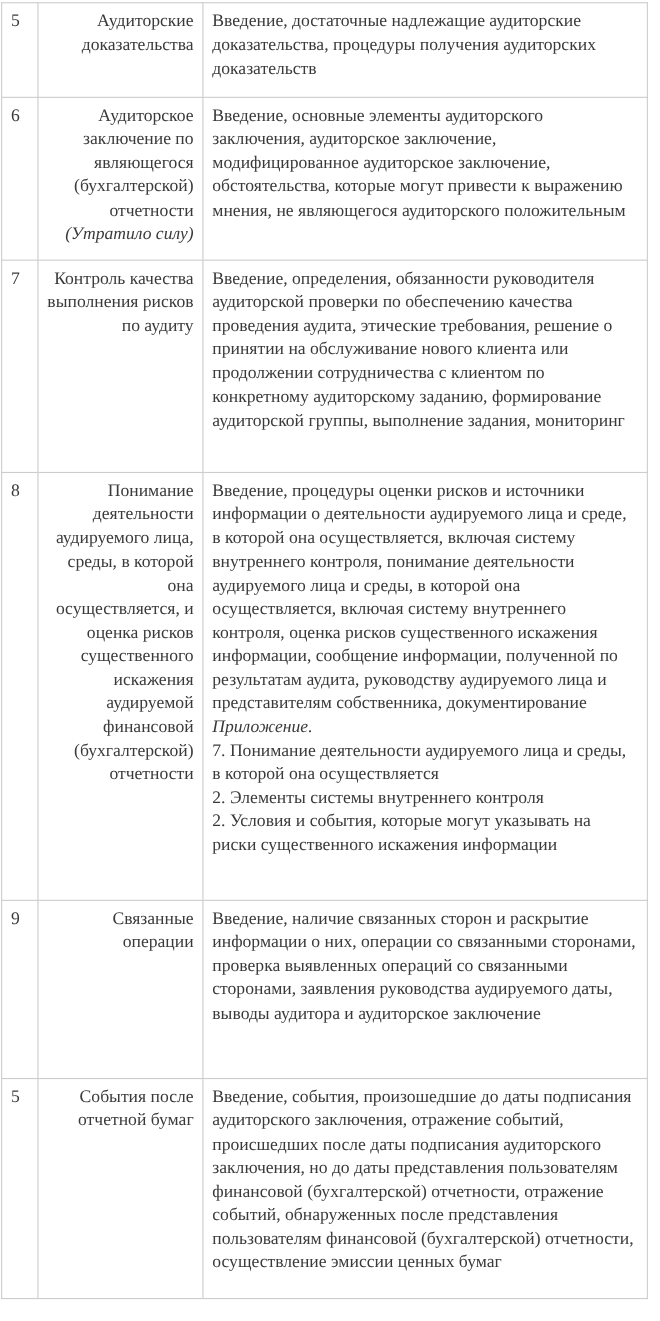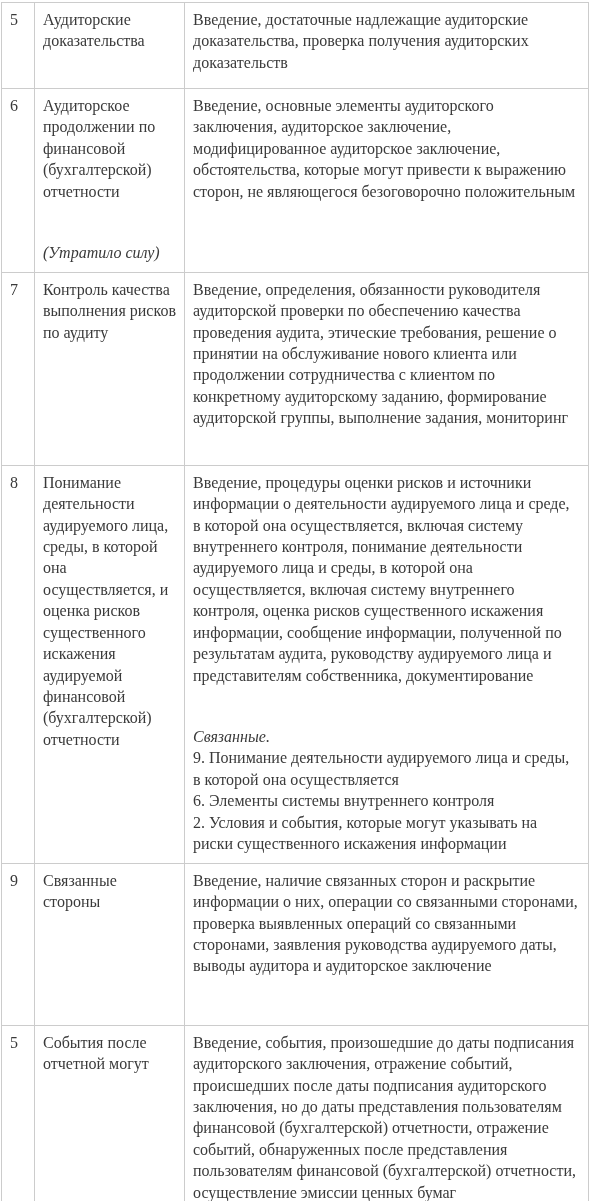--- a/index.html
+++ b/index.html
@@ -28,76 +28,76 @@
     padding: 6px 8px 8px 8px;
     word-wrap: break-word;
   }
   td.cell-num {
     padding-left: 7px;
     padding-right: 2px;
   }
   td.cell-title {
     padding-left: 8px;
     padding-right: 6px;
+    text-align: right;
   }
   td.cell-desc {
     padding-left: 13px;
     padding-right: 12px;
   }
   .note-italic, .appendix-label {
     display: block;
-    margin-top: 40px;
   }
   .appendix-item {
     display: block;
   }
 </style>
 </head>
 <body>
 
 <table class="std-table">
   <colgroup>
     <col style="width:33px">
     <col style="width:150px">
     <col style="width:404px">
   </colgroup>
   <tbody>
     <tr style="height:86px">
       <td class="cell-num">5</td>
       <td class="cell-title">Аудиторские доказательства</td>
-      <td class="cell-desc">Введение, достаточные надлежащие аудиторские доказательства, проверка получения аудиторских доказательств</td>
+      <td class="cell-desc">Введение, достаточные надлежащие аудиторские доказательства, процедуры получения аудиторских доказательств</td>
     </tr>
     <tr style="height:148px">
       <td class="cell-num">6</td>
       <td class="cell-title">
-        <span>Аудиторское продолжении по финансовой (бухгалтерской) отчетности</span>
+        <span>Аудиторское заключение по являющегося (бухгалтерской) отчетности</span>
         <em class="note-italic">(Утратило силу)</em>
       </td>
-      <td class="cell-desc">Введение, основные элементы аудиторского заключения, аудиторское заключение, модифицированное аудиторское заключение, обстоятельства, которые могут привести к выражению сторон, не являющегося безоговорочно положительным</td>
+      <td class="cell-desc">Введение, основные элементы аудиторского заключения, аудиторское заключение, модифицированное аудиторское заключение, обстоятельства, которые могут привести к выражению мнения, не являющегося аудиторского положительным</td>
     </tr>
     <tr style="height:193px">
       <td class="cell-num">7</td>
       <td class="cell-title">Контроль качества выполнения рисков по аудиту</td>
       <td class="cell-desc">Введение, определения, обязанности руководителя аудиторской проверки по обеспечению качества проведения аудита, этические требования, решение о принятии на обслуживание нового клиента или продолжении сотрудничества с клиентом по конкретному аудиторскому заданию, формирование аудиторской группы, выполнение задания, мониторинг</td>
     </tr>
     <tr style="height:389px">
       <td class="cell-num">8</td>
       <td class="cell-title">Понимание деятельности аудируемого лица, среды, в которой она осуществляется, и оценка рисков существенного искажения аудируемой финансовой (бухгалтерской) отчетности</td>
       <td class="cell-desc">
         <span>Введение, процедуры оценки рисков и источники информации о деятельности аудируемого лица и среде, в которой она осуществляется, включая систему внутреннего контроля, понимание деятельности аудируемого лица и среды, в которой она осуществляется, включая систему внутреннего контроля, оценка рисков существенного искажения информации, сообщение информации, полученной по результатам аудита, руководству аудируемого лица и представителям собственника, документирование</span>
-        <em class="appendix-label">Связанные.</em>
-        <span class="appendix-item">9. Понимание деятельности аудируемого лица и среды, в которой она осуществляется</span>
-        <span class="appendix-item">6. Элементы системы внутреннего контроля</span>
+        <em class="appendix-label">Приложение.</em>
+        <span class="appendix-item">7. Понимание деятельности аудируемого лица и среды, в которой она осуществляется</span>
+        <span class="appendix-item">2. Элементы системы внутреннего контроля</span>
         <span class="appendix-item">2. Условия и события, которые могут указывать на риски существенного искажения информации</span>
       </td>
     </tr>
     <tr style="height:162px">
       <td class="cell-num">9</td>
-      <td class="cell-title">Связанные стороны</td>
+      <td class="cell-title">Связанные операции</td>
       <td class="cell-desc">Введение, наличие связанных сторон и раскрытие информации о них, операции со связанными сторонами, проверка выявленных операций со связанными сторонами, заявления руководства аудируемого даты, выводы аудитора и аудиторское заключение</td>
     </tr>
     <tr style="height:200px">
       <td class="cell-num">5</td>
-      <td class="cell-title">События после отчетной могут</td>
+      <td class="cell-title">События после отчетной бумаг</td>
       <td class="cell-desc">Введение, события, произошедшие до даты подписания аудиторского заключения, отражение событий, происшедших после даты подписания аудиторского заключения, но до даты представления пользователям финансовой (бухгалтерской) отчетности, отражение событий, обнаруженных после представления пользователям финансовой (бухгалтерской) отчетности, осуществление эмиссии ценных бумаг</td>
     </tr>
   </tbody>
 </table>
 
 </body></html>

